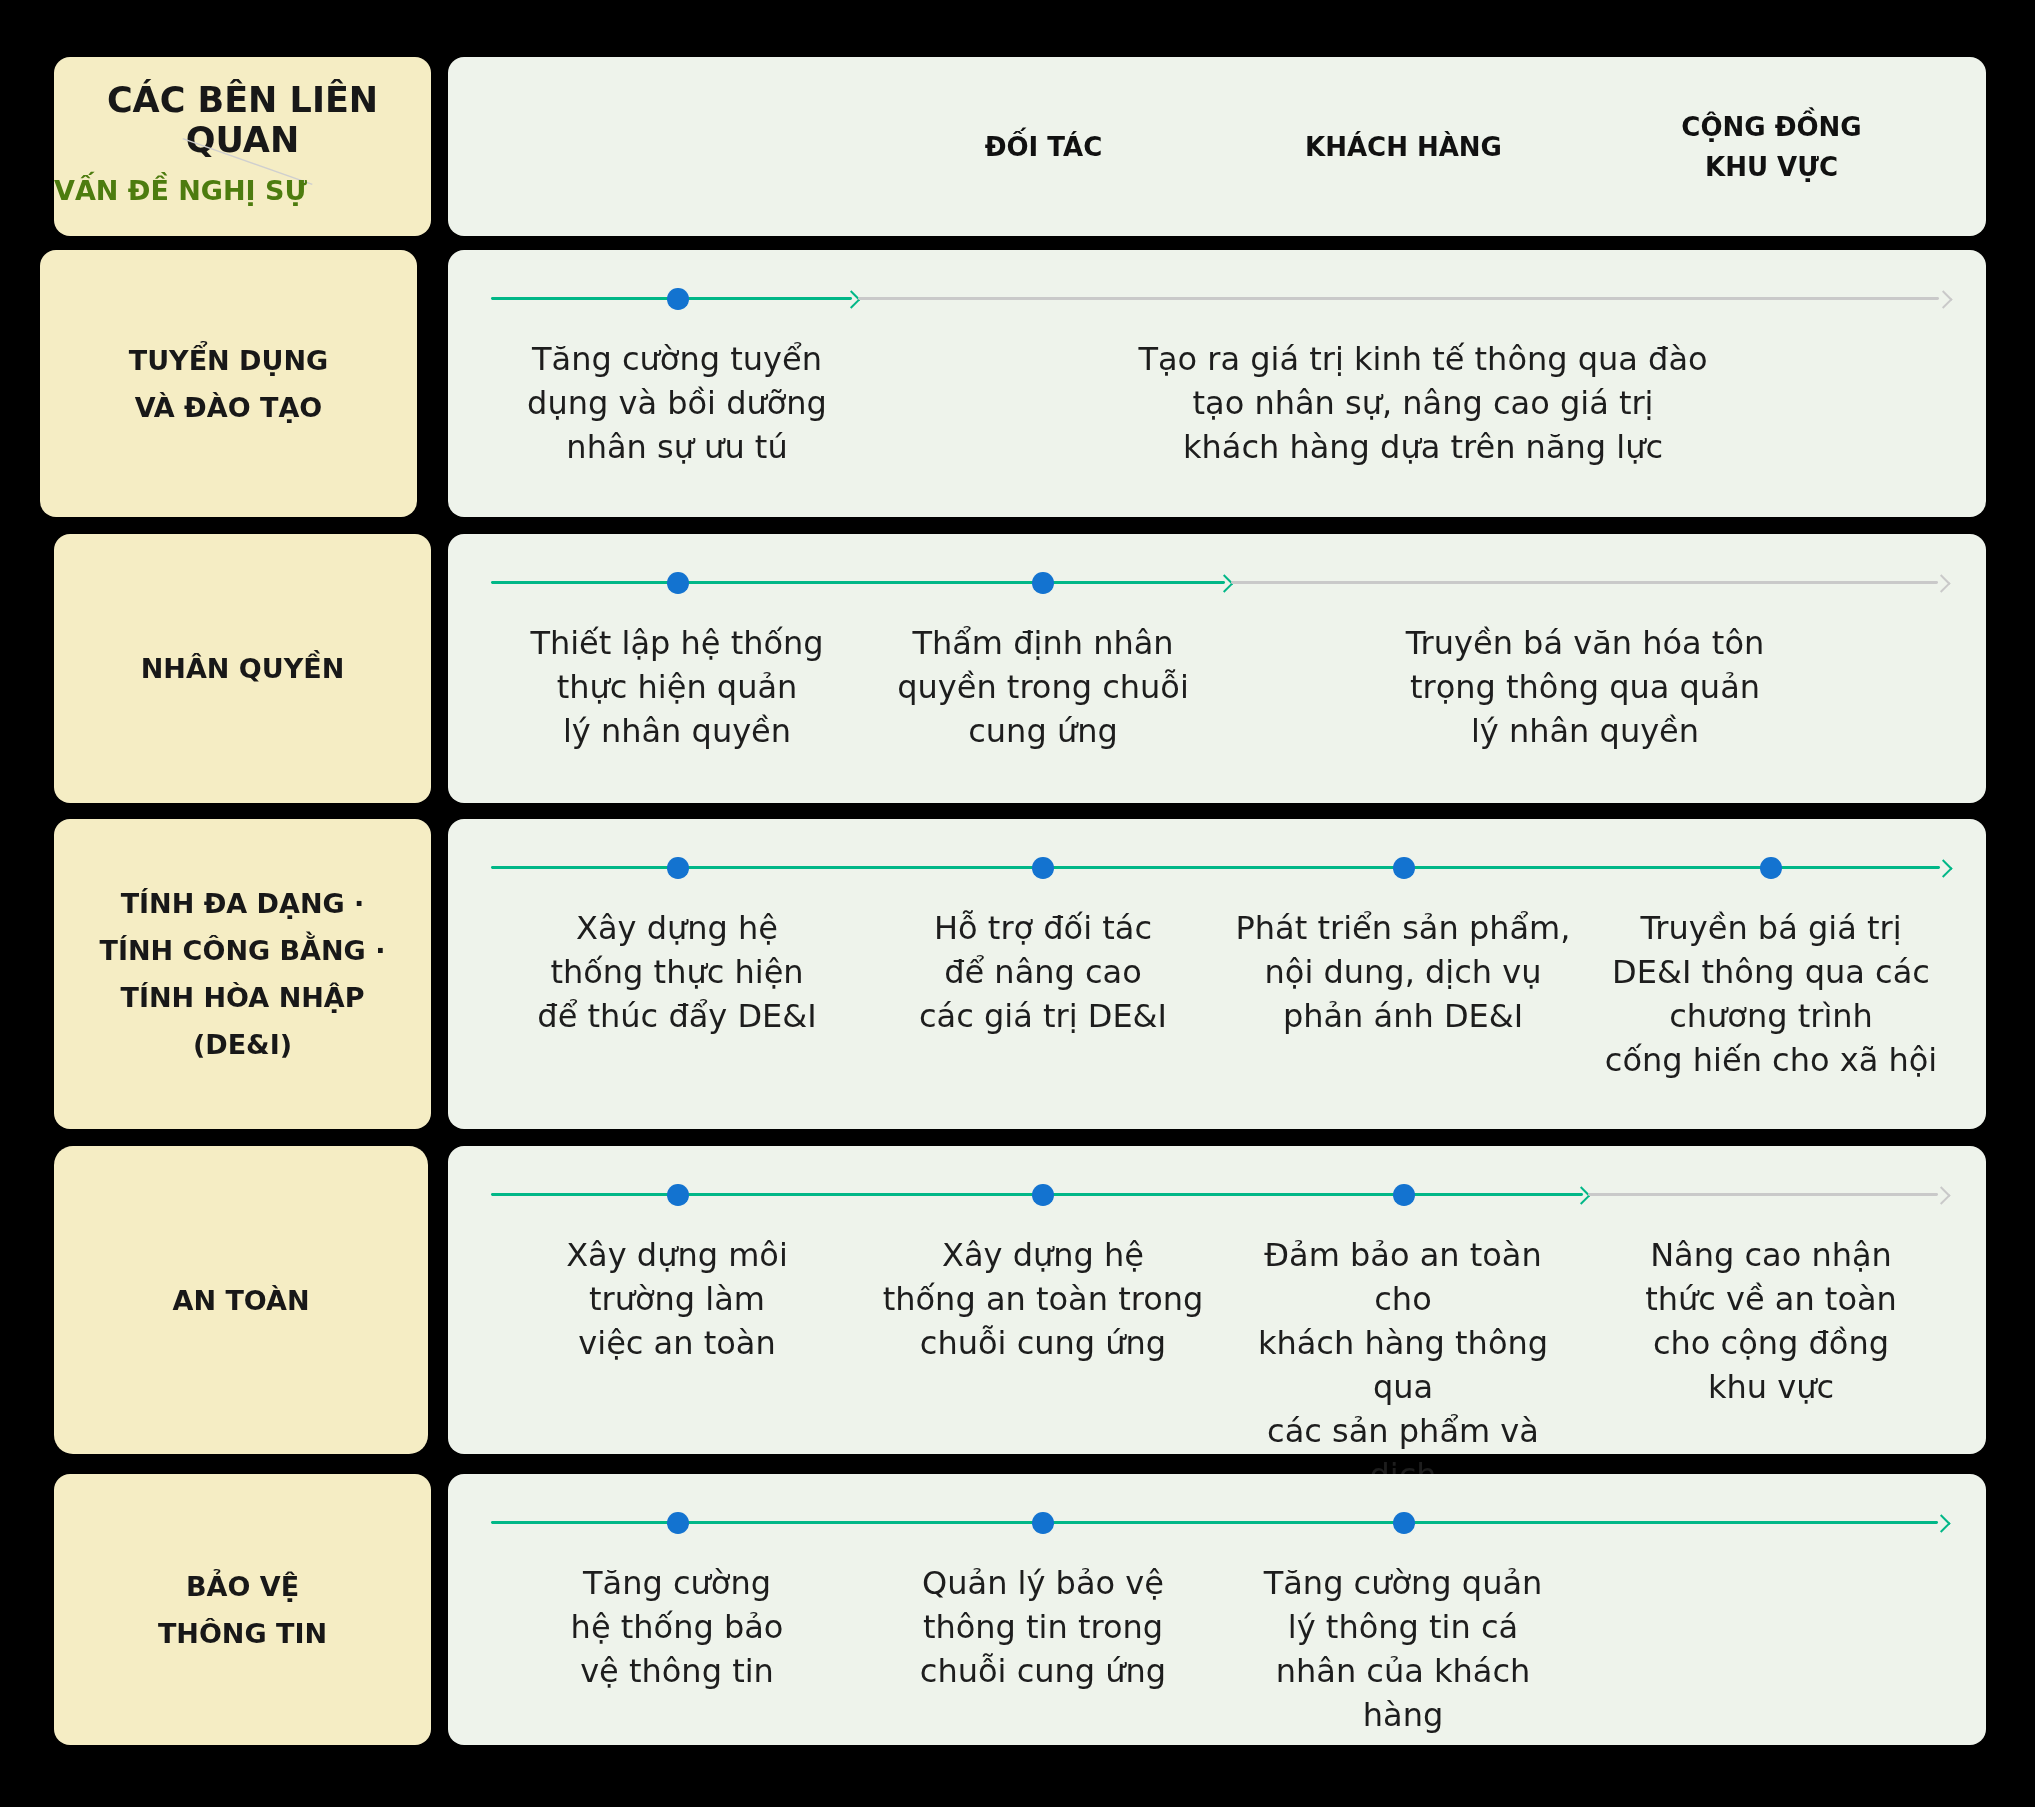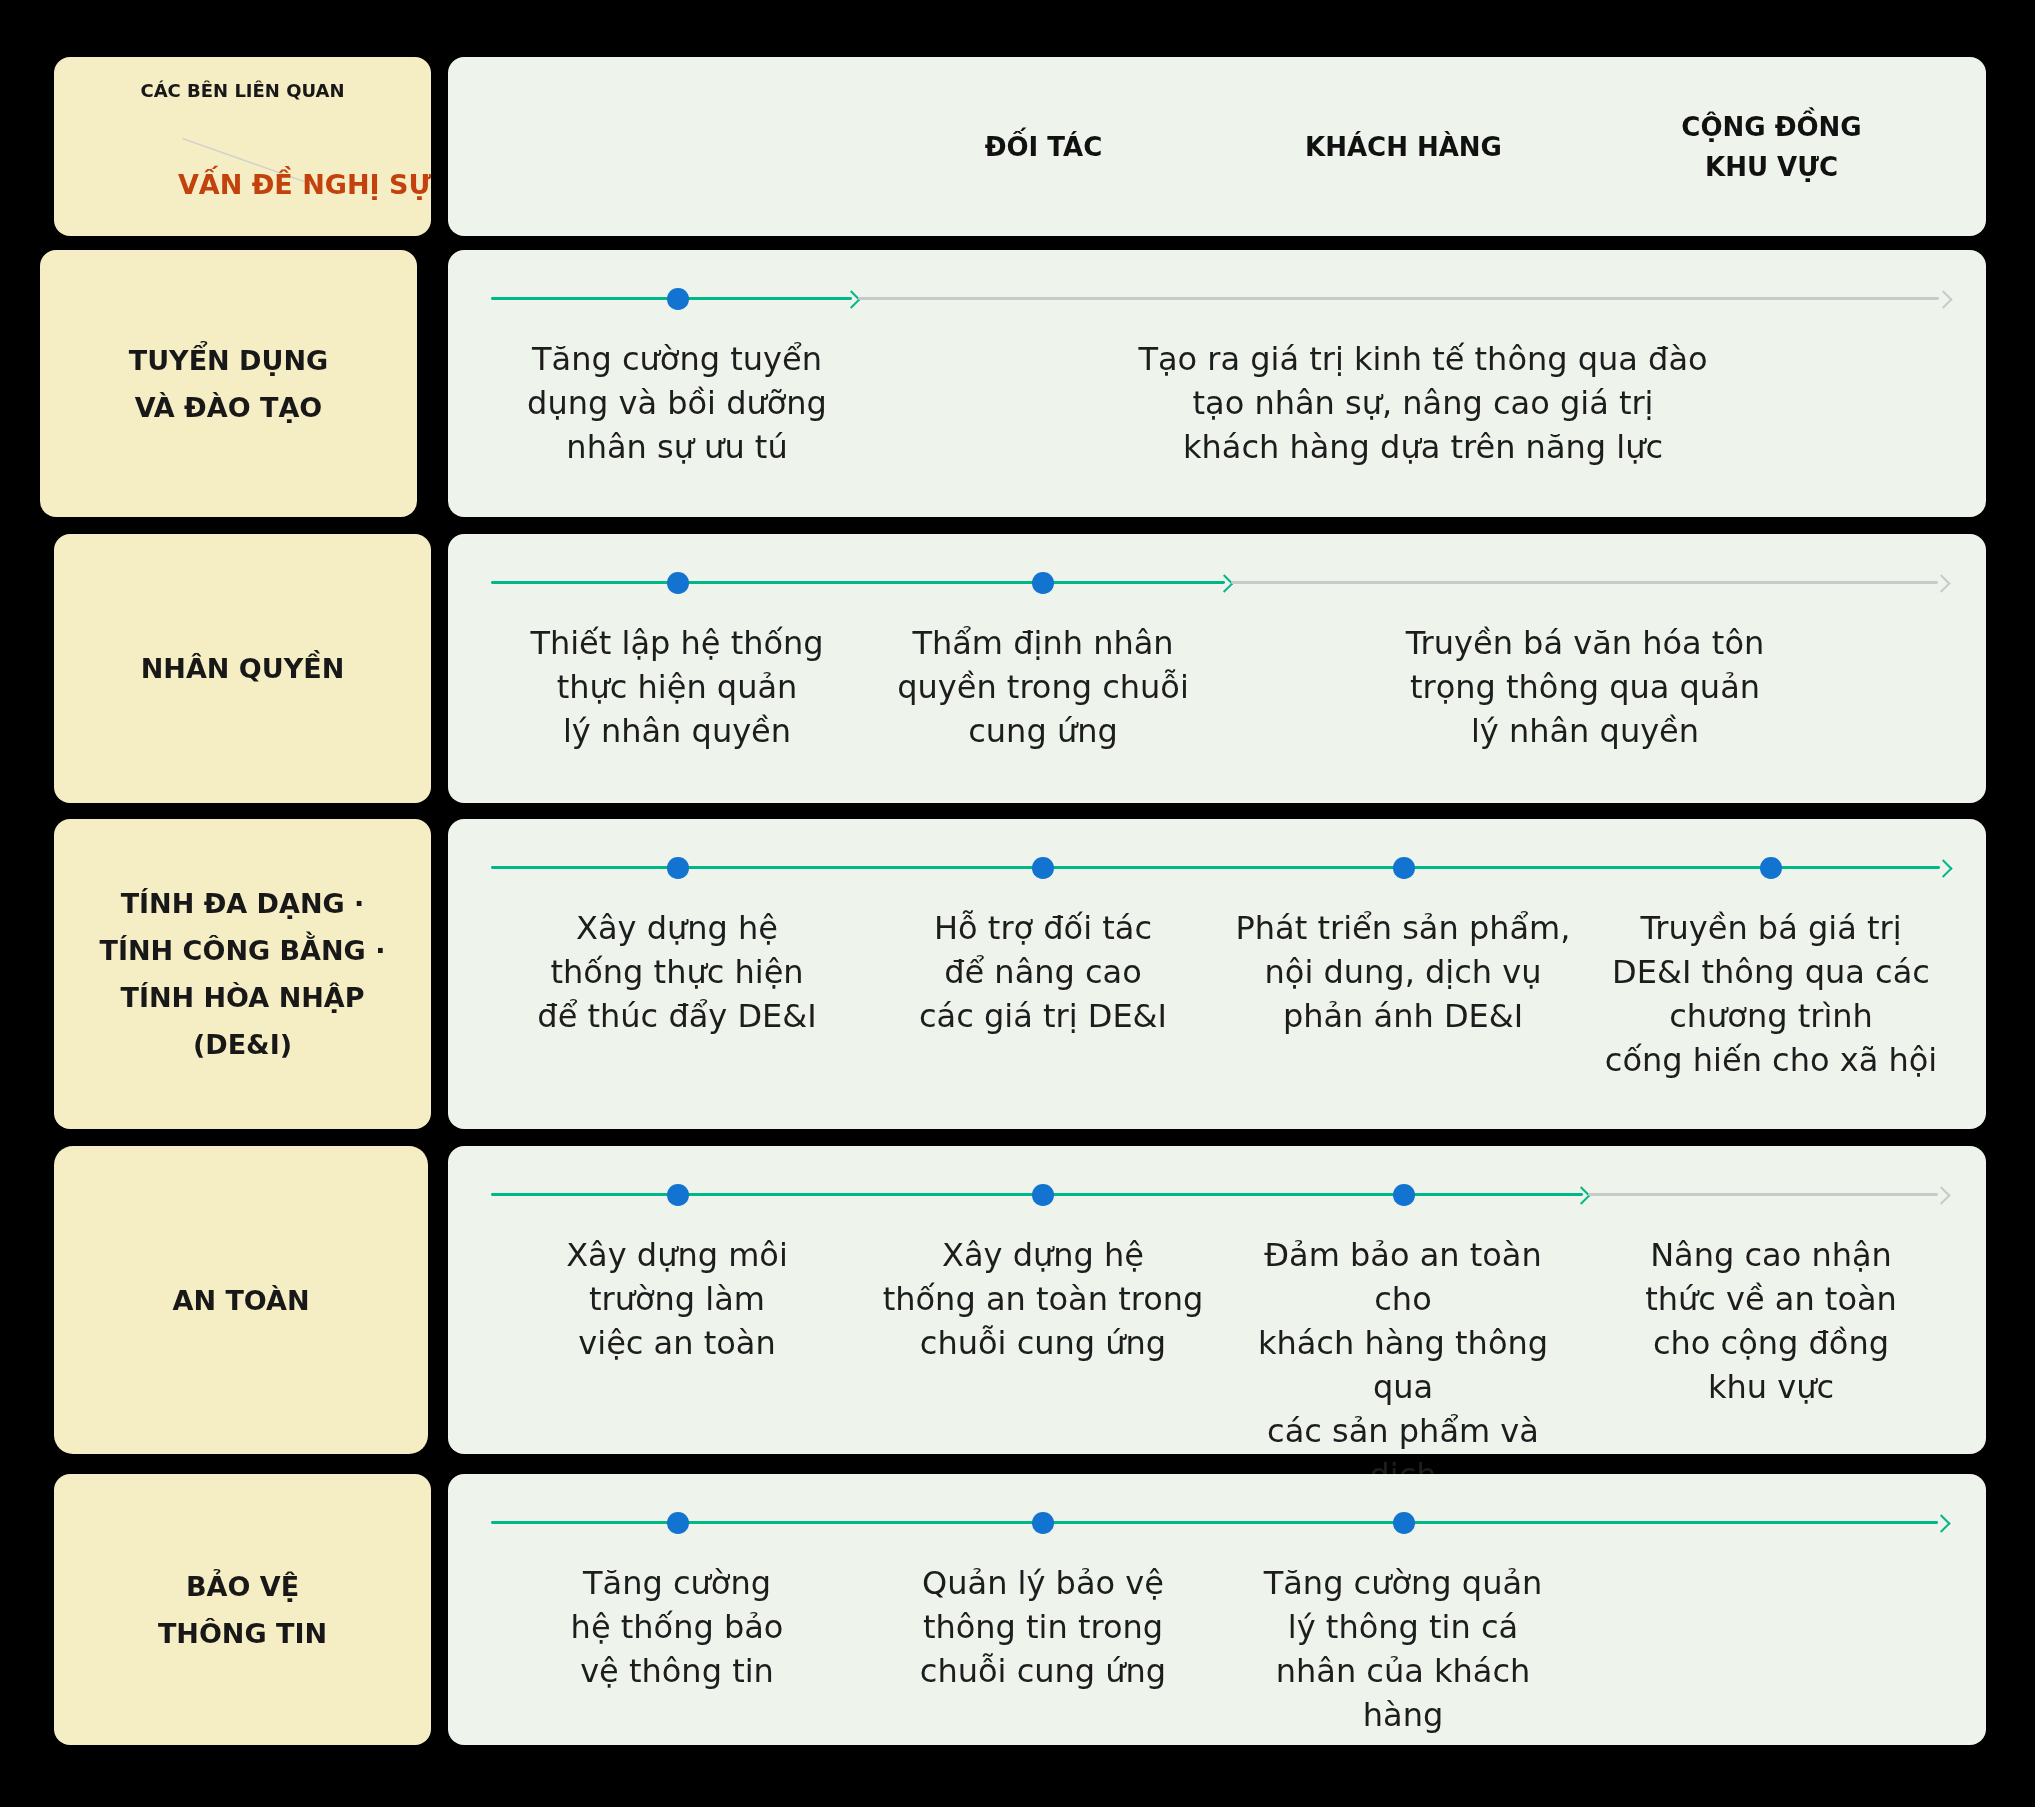--- a/index.html
+++ b/index.html
@@ -13,23 +13,23 @@
   .box{position:absolute;border-radius:16px;}
   .label-box{
     background:#f5edc4;
     display:flex;align-items:center;justify-content:center;
     text-align:center;font-weight:bold;font-size:27px;line-height:47px;
     color:#181818;white-space:pre-line;
   }
   .content-box{background:#eef3eb;}
   .corner-box{background:#f5edc4;}
   .corner-top{position:absolute;top:23px;left:0;width:100%;text-align:center;
-    font-weight:bold;font-size:18px;color:#181818;}
-  .corner-bottom{position:absolute;bottom:36px;left:0;width:100%;text-align:right;
-    font-weight:bold;font-size:27px;color:#c2410c;}
+    font-weight:bold;font-size:35px;color:#181818;}
+  .corner-bottom{position:absolute;bottom:30px;left:0;width:100%;text-align:left;
+    font-weight:bold;font-size:27px;color:#4d7c0f;}
   .hcol{
     position:absolute;top:0;height:100%;width:301px;
     display:flex;align-items:center;justify-content:center;
     text-align:center;font-weight:bold;font-size:26px;line-height:40px;
     color:#111111;white-space:pre-line;
   }
   .arrow-line{position:absolute;height:2.9px;border-radius:1.4px;top:47px;}
   .teal{background:#00b787;}
   .grayline{background:#c9c9c9;}
   .chev{

